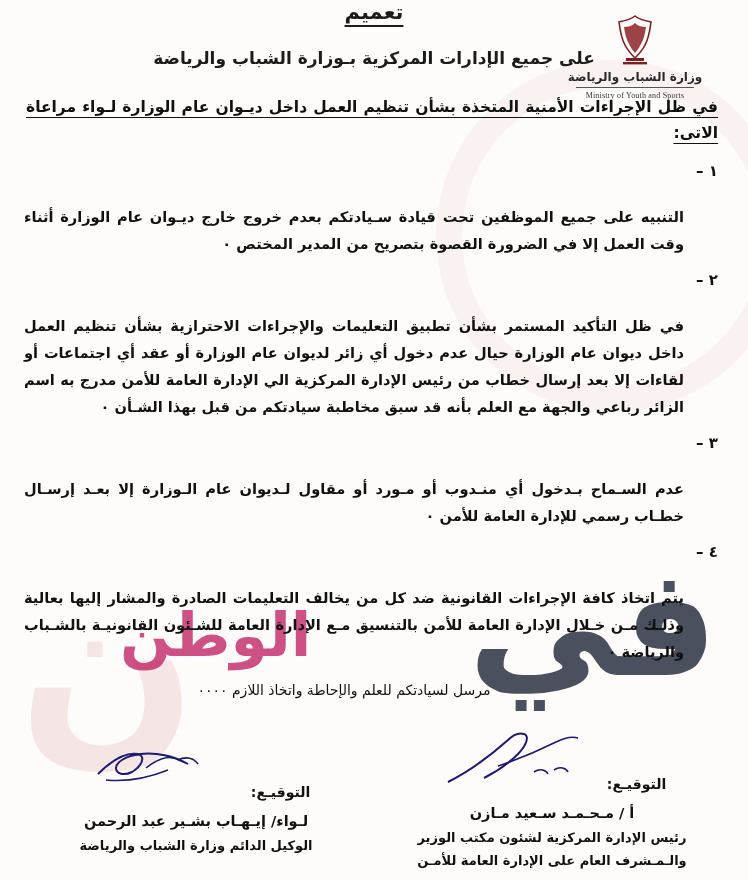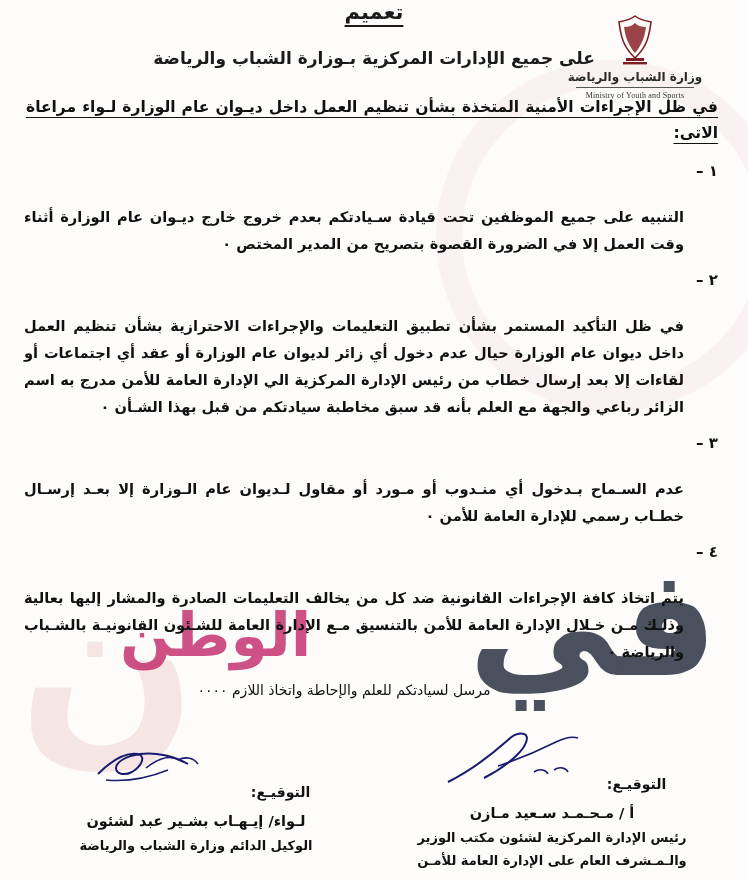--- a/index.html
+++ b/index.html
@@ -288,20 +288,20 @@
         <div class="sig-row">
           <span class="sig-label">التوقيـع:</span>
           <span class="sig-ink">
             <svg width="150" height="66" viewBox="0 0 150 66">
               <path d="M16 40 C30 26 44 18 56 20 C64 22 60 32 50 38 C42 42 34 40 34 34 C34 28 44 22 58 20 C74 18 92 22 106 30" fill="none" stroke="#1a1a6e" stroke-width="2"></path>
               <path d="M64 34 c10 -8 20 -12 28 -10 M96 26 c8 -4 16 -2 20 4" fill="none" stroke="#1a1a6e" stroke-width="1.6"></path>
               <path d="M24 46 c20 2 42 -2 62 -10" fill="none" stroke="#1a1a6e" stroke-width="1.4"></path>
             </svg>
           </span>
         </div>
-        <div class="sig-name">لـواء/ إيـهـاب بشـير عبد لشئون</div>
+        <div class="sig-name">لـواء/ إيـهـاب بشـير عبد الرحمن</div>
         <div class="sig-role">الوكيل الدائم وزارة الشباب والرياضة</div>
       </div>
 
     </div>
 
   </div>
 </div>
 
 </body></html>

